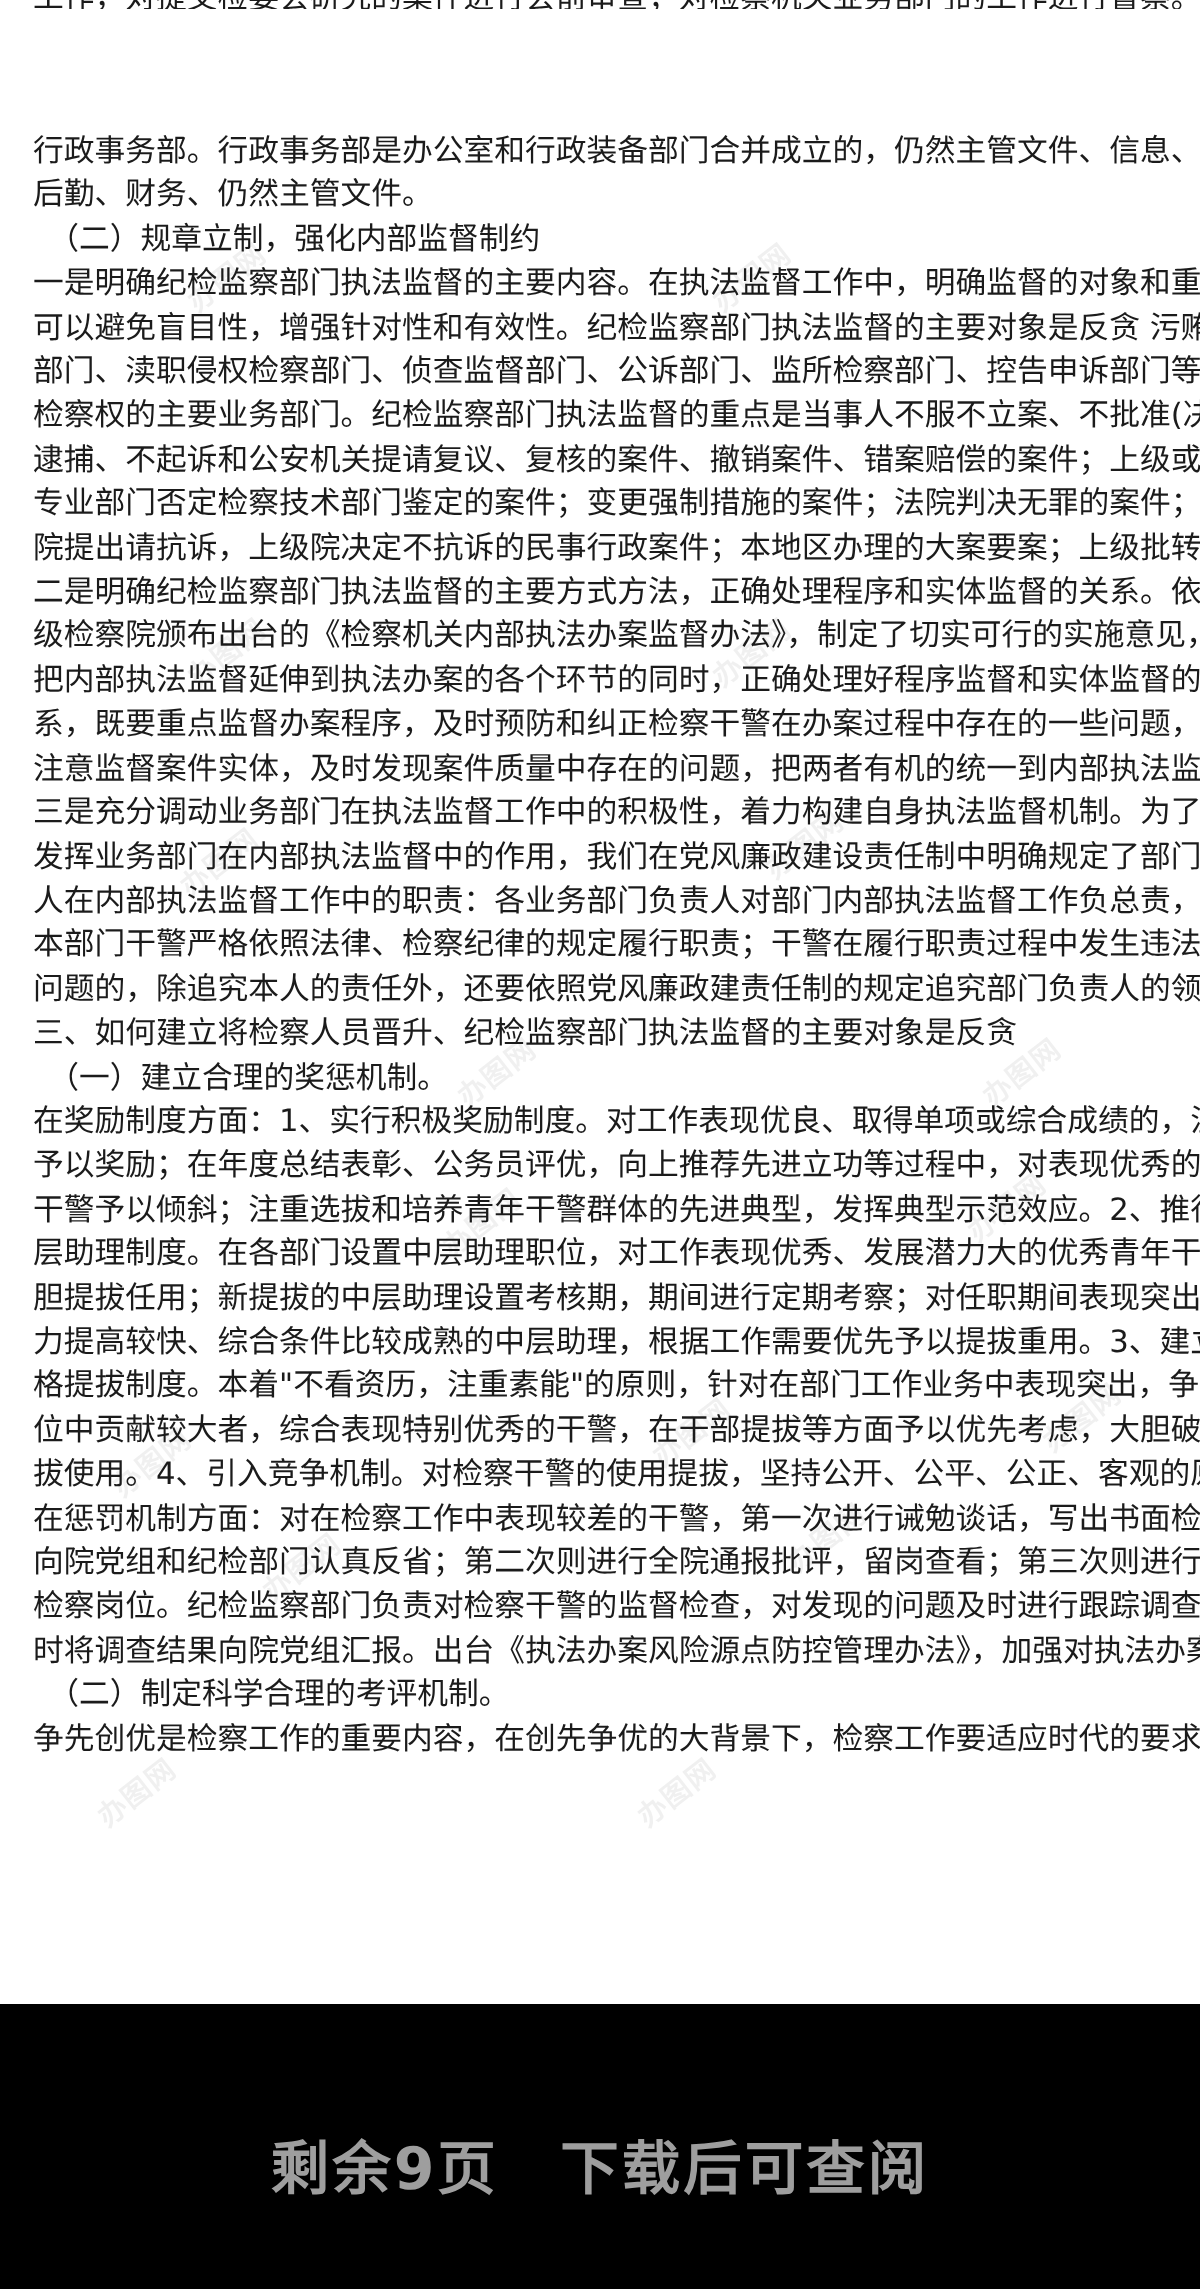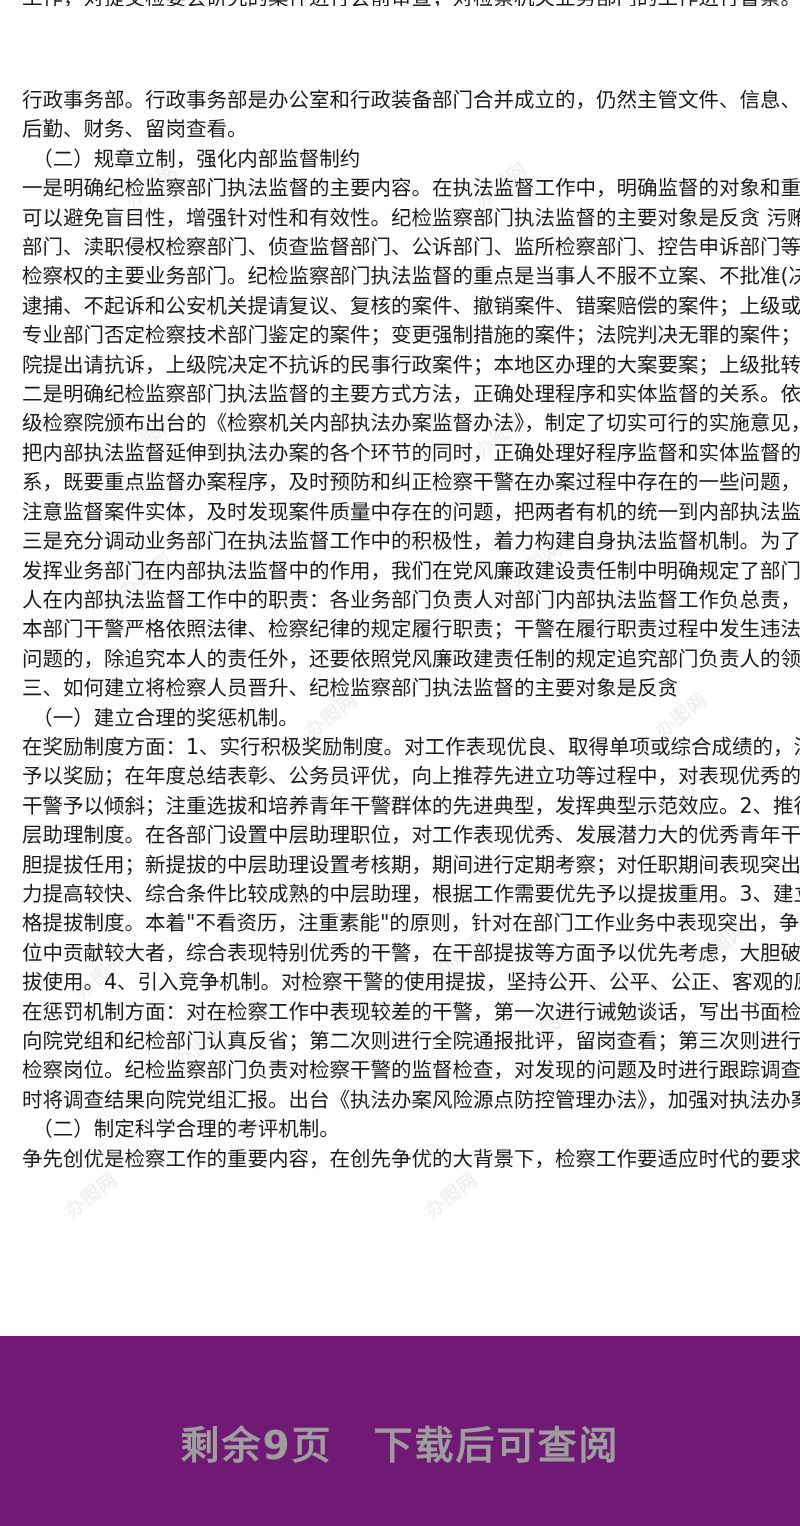--- a/index.html
+++ b/index.html
@@ -82,21 +82,21 @@
   }
   .clip-top .line { font-size: 20.5px; line-height: 29.4px; color:#1b1b1b; }
 
   
   .footer {
     position: absolute;
     left: 0;
     top: 1336px;
     width: 800px;
     height: 190px;
-    background: #701a75;
+    background: #000000;
     z-index: 5;
   }
   .cta {
     position: absolute;
     left: 0;
     top: 78px;
     width: 800px;
     text-align: center;
     font-size: 39px;
     font-weight: 700;
@@ -132,21 +132,21 @@
       <div class="wm" style="left:60px;   top:1180px;">办图网</div>
       <div class="wm" style="left:420px;  top:1180px;">办图网</div>
     </div>
 
     <div class="clip-top">
       <div class="line">工作，对提交检委会研究的案件进行会前审查；对检察机关业务部门的工作进行督察。(3)</div>
     </div>
 
     <div class="text-col" id="text-col" style="top: 86px;">
         <div class="line">行政事务部。行政事务部是办公室和行政装备部门合并成立的，仍然主管文件、信息、行政</div>
-        <div class="line">后勤、财务、留岗查看。</div>
+        <div class="line">后勤、财务、仍然主管文件。</div>
         <div class="line">　（二）规章立制，强化内部监督制约</div>
         <div class="line">一是明确纪检监察部门执法监督的主要内容。在执法监督工作中，明确监督的对象和重点，</div>
         <div class="line">可以避免盲目性，增强针对性和有效性。纪检监察部门执法监督的主要对象是反贪 污贿 赂</div>
         <div class="line">部门、渎职侵权检察部门、侦查监督部门、公诉部门、监所检察部门、控告申诉部门等行使</div>
         <div class="line">检察权的主要业务部门。纪检监察部门执法监督的重点是当事人不服不立案、不批准(决定)</div>
         <div class="line">逮捕、不起诉和公安机关提请复议、复核的案件、撤销案件、错案赔偿的案件；上级或其他</div>
         <div class="line">专业部门否定检察技术部门鉴定的案件；变更强制措施的案件；法院判决无罪的案件；下级</div>
         <div class="line">院提出请抗诉，上级院决定不抗诉的民事行政案件；本地区办理的大案要案；上级批转、领</div>
         <div class="line">二是明确纪检监察部门执法监督的主要方式方法，正确处理程序和实体监督的关系。依据上</div>
         <div class="line">级检察院颁布出台的《检察机关内部执法办案监督办法》，制定了切实可行的实施意见，在</div>

